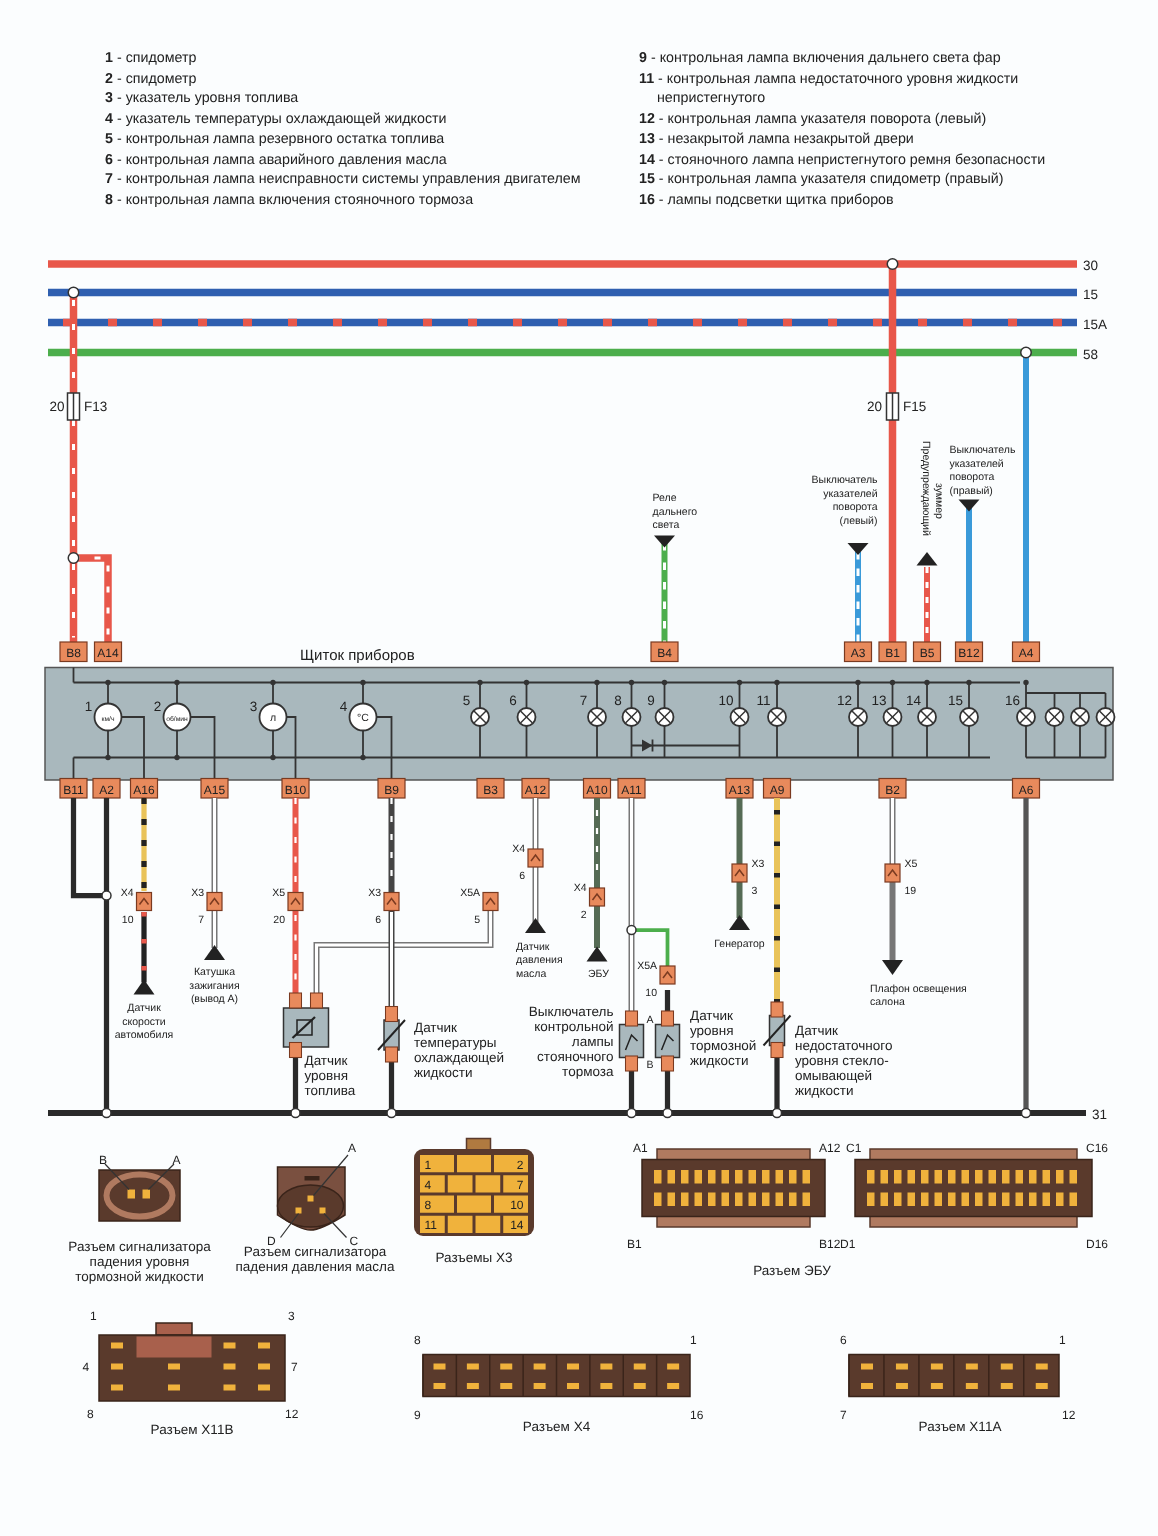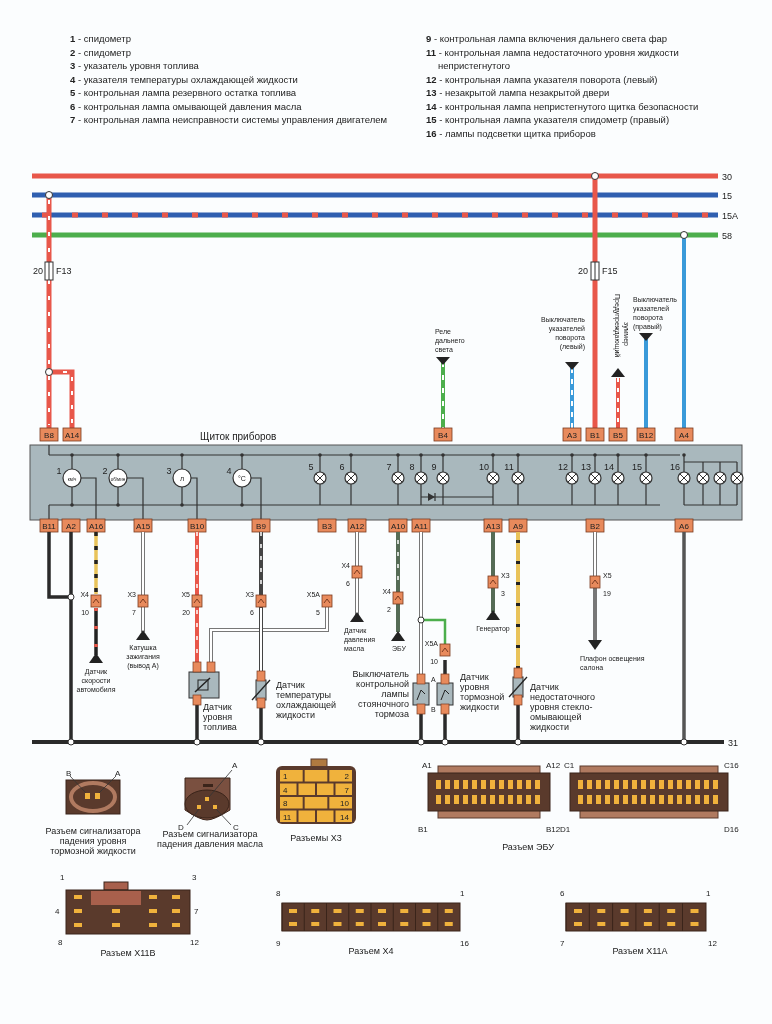--- a/index.html
+++ b/index.html
@@ -19,32 +19,33 @@
   .pin { font-size:8px; fill:#222; }
   .cap { font-size:9px; fill:#222; }
 </style>
 </head>
 <body>
 
 <div class="legend" id="legend-left">
     <div class="item"><span class="num">1</span><span> - </span><span>спидометр</span></div>
     <div class="item"><span class="num">2</span><span> - </span><span>спидометр</span></div>
     <div class="item"><span class="num">3</span><span> - </span><span>указатель уровня топлива</span></div>
-    <div class="item"><span class="num">4</span><span> - </span><span>указателя температуры охлаждающей жидкости</span></div>
+    <div class="item"><span class="num">4</span><span> - </span><span>указатель температуры охлаждающей жидкости</span></div>
     <div class="item"><span class="num">5</span><span> - </span><span>контрольная лампа резервного остатка топлива</span></div>
-    <div class="item"><span class="num">6</span><span> - </span><span>контрольная лампа омывающей давления масла</span></div>
+    <div class="item"><span class="num">6</span><span> - </span><span>контрольная лампа аварийного давления масла</span></div>
     <div class="item"><span class="num">7</span><span> - </span><span>контрольная лампа неисправности системы управления двигателем</span></div>
+    <div class="item"><span class="num">8</span><span> - </span><span>контрольная лампа включения стояночного тормоза</span></div>
   </div>
 <div class="legend" id="legend-right">
     <div class="item"><span class="num">9</span><span> - </span><span>контрольная лампа включения дальнего света фар</span></div>
     <div class="item"><span class="num">11</span><span> - </span><span>контрольная лампа недостаточного уровня жидкости</span></div>
     <div class="item cont">непристегнутого</div>
     <div class="item"><span class="num">12</span><span> - </span><span>контрольная лампа указателя поворота (левый)</span></div>
     <div class="item"><span class="num">13</span><span> - </span><span>незакрытой лампа незакрытой двери</span></div>
-    <div class="item"><span class="num">14</span><span> - </span><span>контрольная лампа непристегнутого щитка безопасности</span></div>
+    <div class="item"><span class="num">14</span><span> - </span><span>стояночного лампа непристегнутого ремня безопасности</span></div>
     <div class="item"><span class="num">15</span><span> - </span><span>контрольная лампа указателя спидометр (правый)</span></div>
     <div class="item"><span class="num">16</span><span> - </span><span>лампы подсветки щитка приборов</span></div>
   </div>
 
 <svg id="diagram" width="772" height="1024" viewBox="0 0 772 1024">
   <defs>
     <pattern id="dashRed" width="8" height="14" patternUnits="userSpaceOnUse">
       <rect width="8" height="14" fill="#e8574a"></rect>
       <rect x="2.5" y="3" width="3" height="5" fill="#fff"></rect>
     </pattern>

